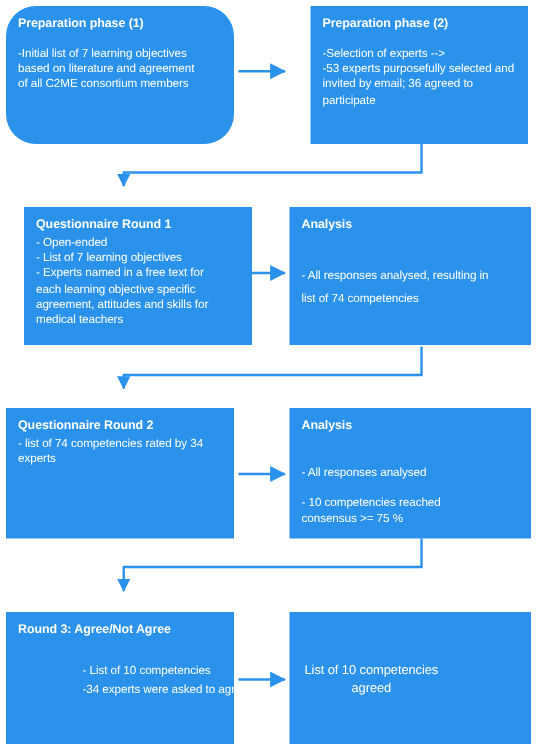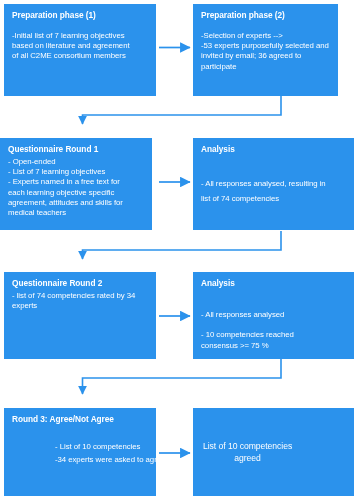--- a/index.html
+++ b/index.html
@@ -97,46 +97,46 @@
 
     <path d="M 281 231 L 281 250 L 82.5 250 L 82.5 259" fill="none" stroke="#2b92ec" stroke-width="1.6" marker-end="url(#ahd)"></path>
 
     <line x1="159" y1="316" x2="190" y2="316" stroke="#2b92ec" stroke-width="1.7" marker-end="url(#ah)"></line>
 
     <path d="M 281 359 L 281 378 L 82.5 378 L 82.5 394" fill="none" stroke="#2b92ec" stroke-width="1.6" marker-end="url(#ahd)"></path>
 
     <line x1="159" y1="453" x2="190" y2="453" stroke="#2b92ec" stroke-width="1.7" marker-end="url(#ah)"></line>
   </svg>
 
-  <div class="box" style="left:4px; top:4px; width:152px; height:92px;">
+  <div class="box" style="left:4px; top:4px; width:152px; height:92px;border-radius:20px;">
     <div class="box-inner">
       <p class="box-title">Preparation phase  (1)</p>
       <div class="gap-sm"></div>
       <p class="box-body">
         <span class="body-line">-Initial list of 7 learning objectives</span>
         <span class="body-line">based on literature  and agreement</span>
         <span class="body-line">of all C2ME consortium members</span>
       </p>
     </div>
   </div>
 
-  <div class="box" style="left:193px; top:4px; width:145px; height:92px;">
+  <div class="box" style="left:207px; top:4px; width:145px; height:92px;">
     <div class="box-inner">
       <p class="box-title">Preparation phase (2)</p>
       <div class="gap-sm"></div>
       <p class="box-body">
         <span class="body-line">-Selection of experts --&gt;</span>
         <span class="body-line">-53 experts purposefully selected and</span>
         <span class="body-line">invited by email; 36 agreed to</span>
         <span class="body-line">participate</span>
       </p>
     </div>
   </div>
 
-  <div class="box" style="left:0; top:138px; width:152px; height:92px;">
+  <div class="box" style="left:16px; top:138px; width:152px; height:92px;">
     <div class="box-inner">
       <p class="box-title">Questionnaire Round 1</p>
       <p class="box-body">
         <span class="body-line">- Open-ended</span>
         <span class="body-line">- List of 7 learning objectives</span>
         <span class="body-line">- Experts named in a free text for</span>
         <span class="body-line">each learning objective specific</span>
         <span class="body-line">agreement, attitudes and skills for</span>
         <span class="body-line">medical teachers</span>
       </p>

